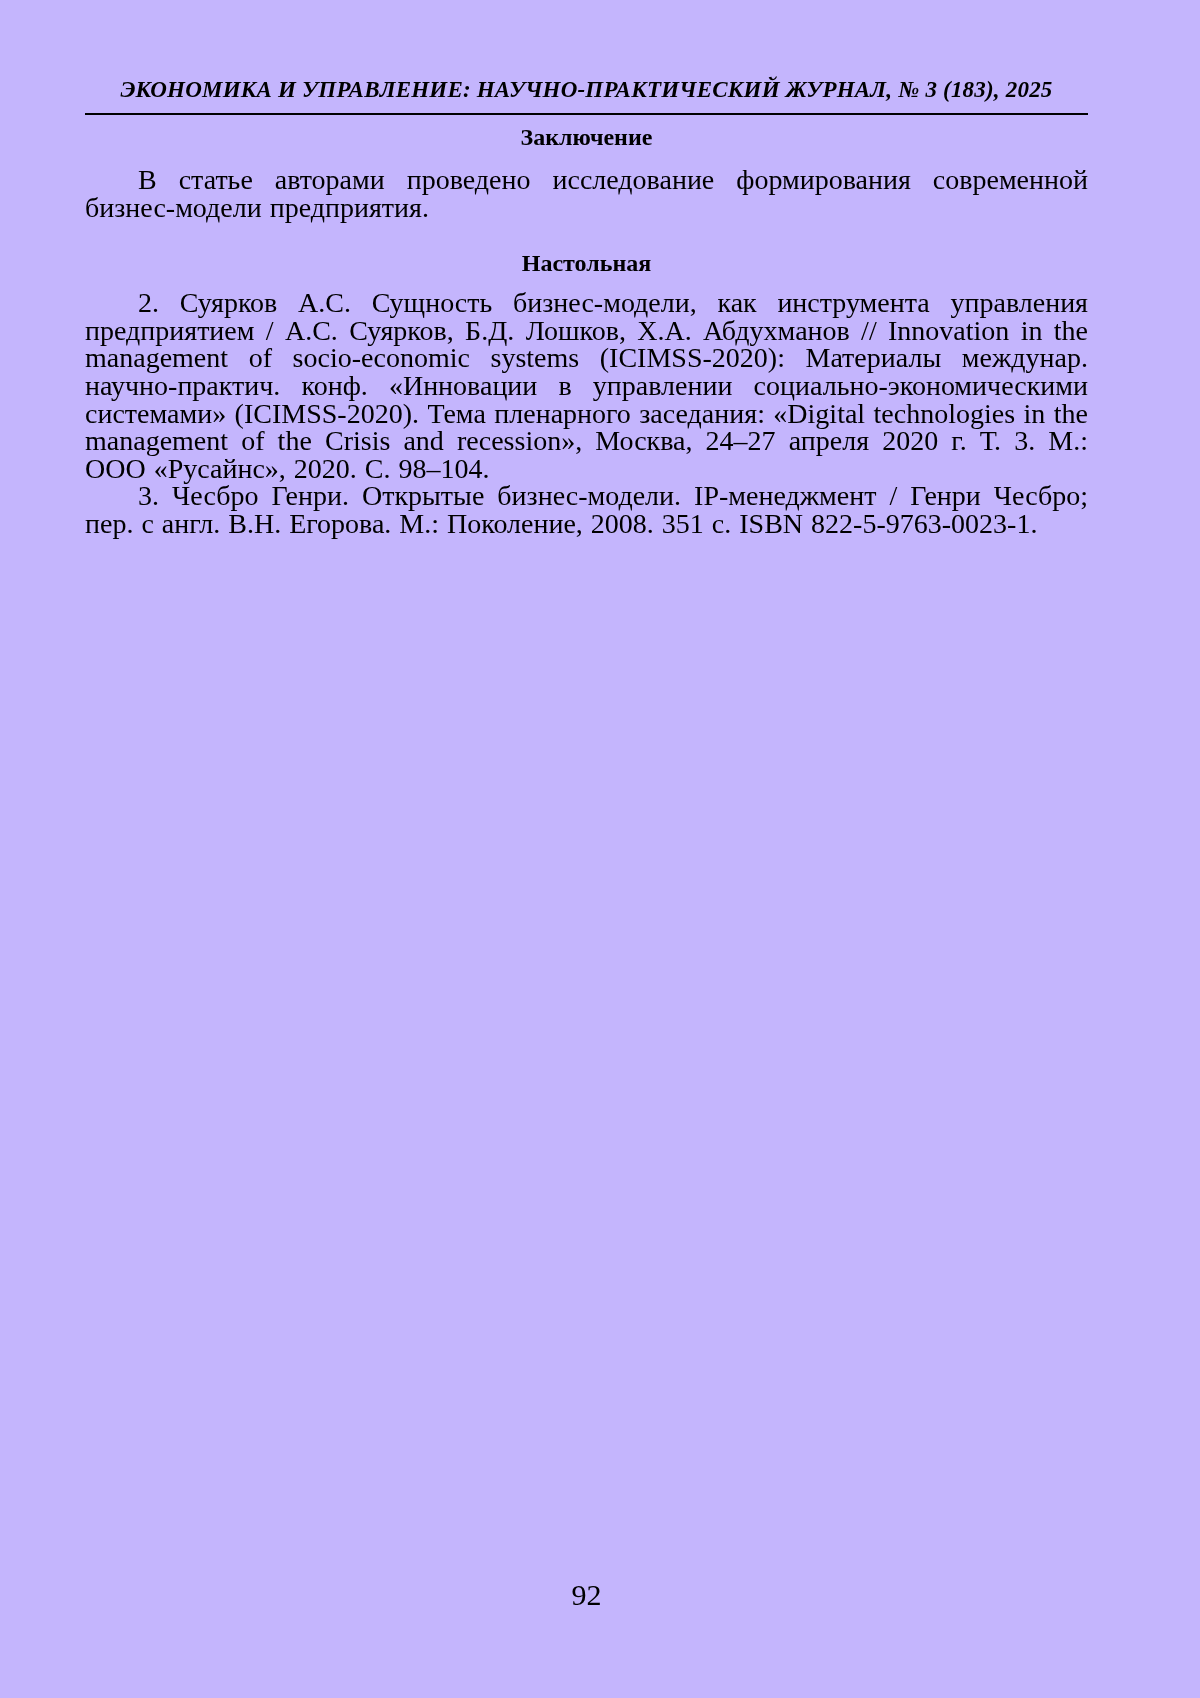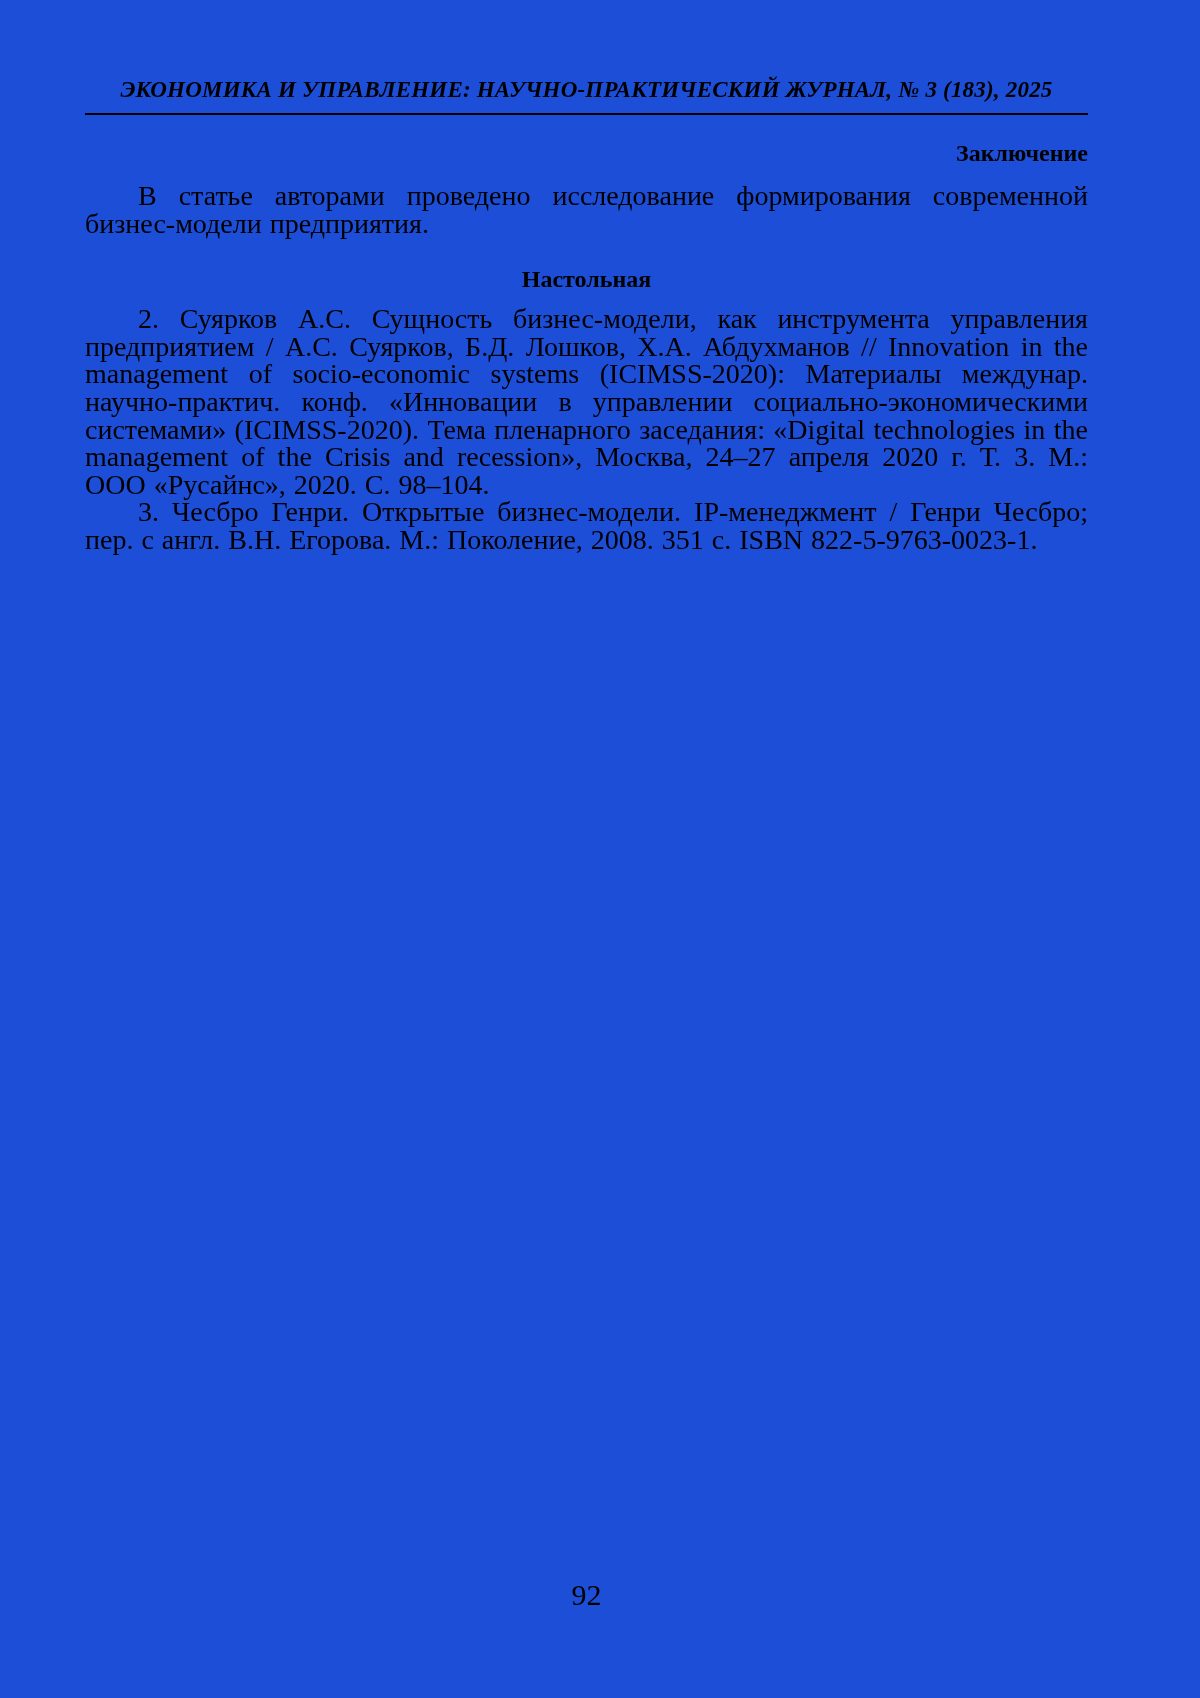--- a/index.html
+++ b/index.html
@@ -8,21 +8,21 @@
     background: #ffffff;
   }
   body {
     font-family: "Liberation Serif", "DejaVu Serif", serif;
     color: #000000;
   }
   .page {
     position: relative;
     width: 1200px;
     height: 1698px;
-    background: #1d4ed8;
+    background: #c4b5fd;
     overflow: hidden;
   }
   .content {
     margin-left: 85px;
     width: 1003px;
   }
   .running-header {
     padding-top: 76px;
     padding-bottom: 9px;
     border-bottom: 2px solid #000000;
@@ -35,21 +35,21 @@
     text-align: center;
     white-space: nowrap;
     letter-spacing: 0.2px;
   }
   .section-heading {
     font-weight: bold;
     font-size: 24px;
     line-height: 28px;
     text-align: center;
   }
-  .heading-conclusion { margin: 24px 0 15px 0; text-align: right; }
+  .heading-conclusion { margin: 8px 0 15px 0; }
   .heading-references { margin: 28px 0 12px 0; }
   .body-par, .ref-item {
     font-size: 28px;
     line-height: 27.6px;
     text-align: justify;
     text-indent: 53px;
     word-spacing: 1px;
   }
   .page-number {
     position: absolute;

